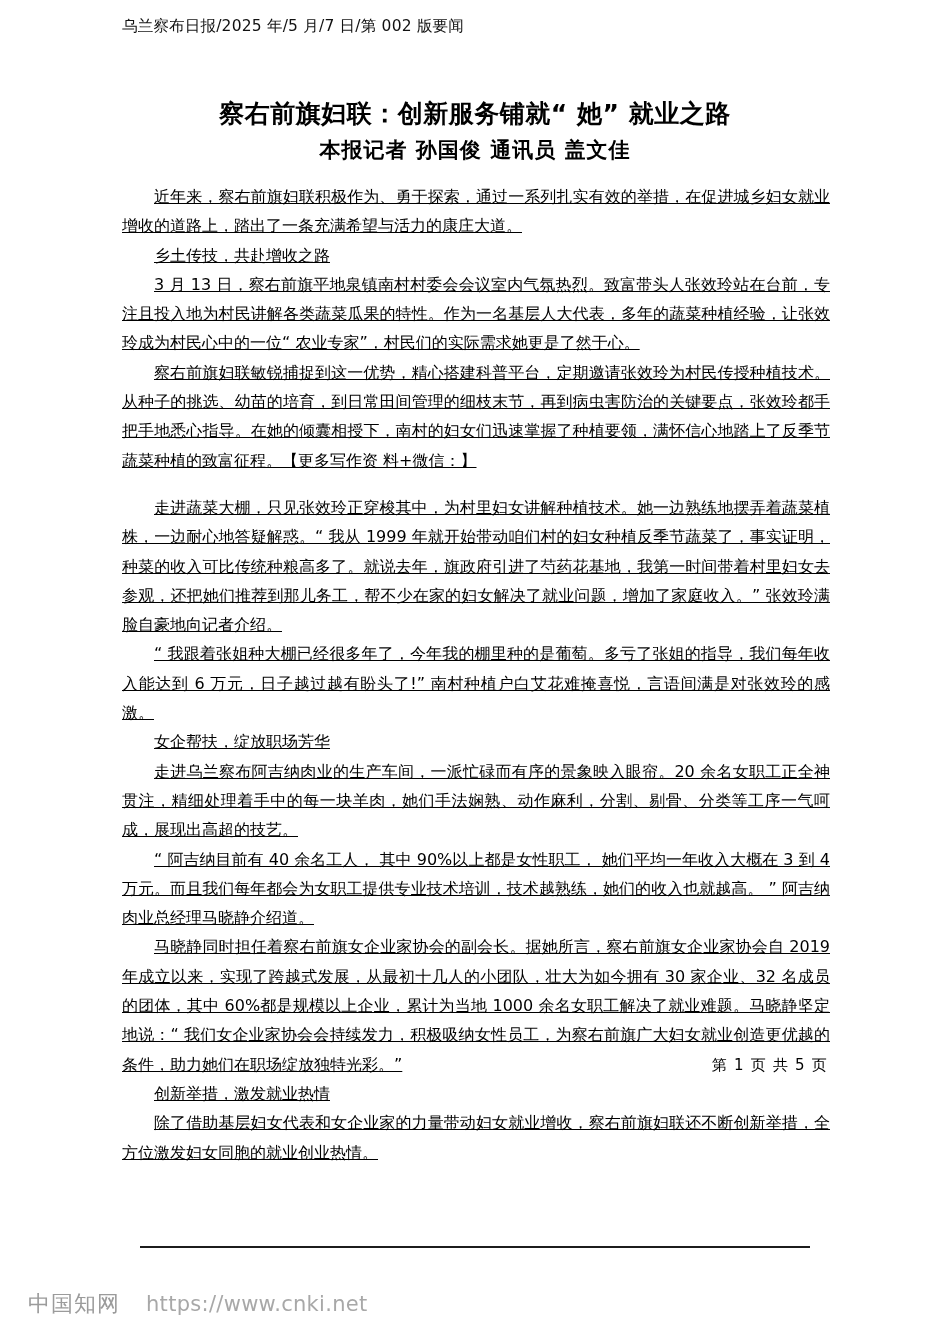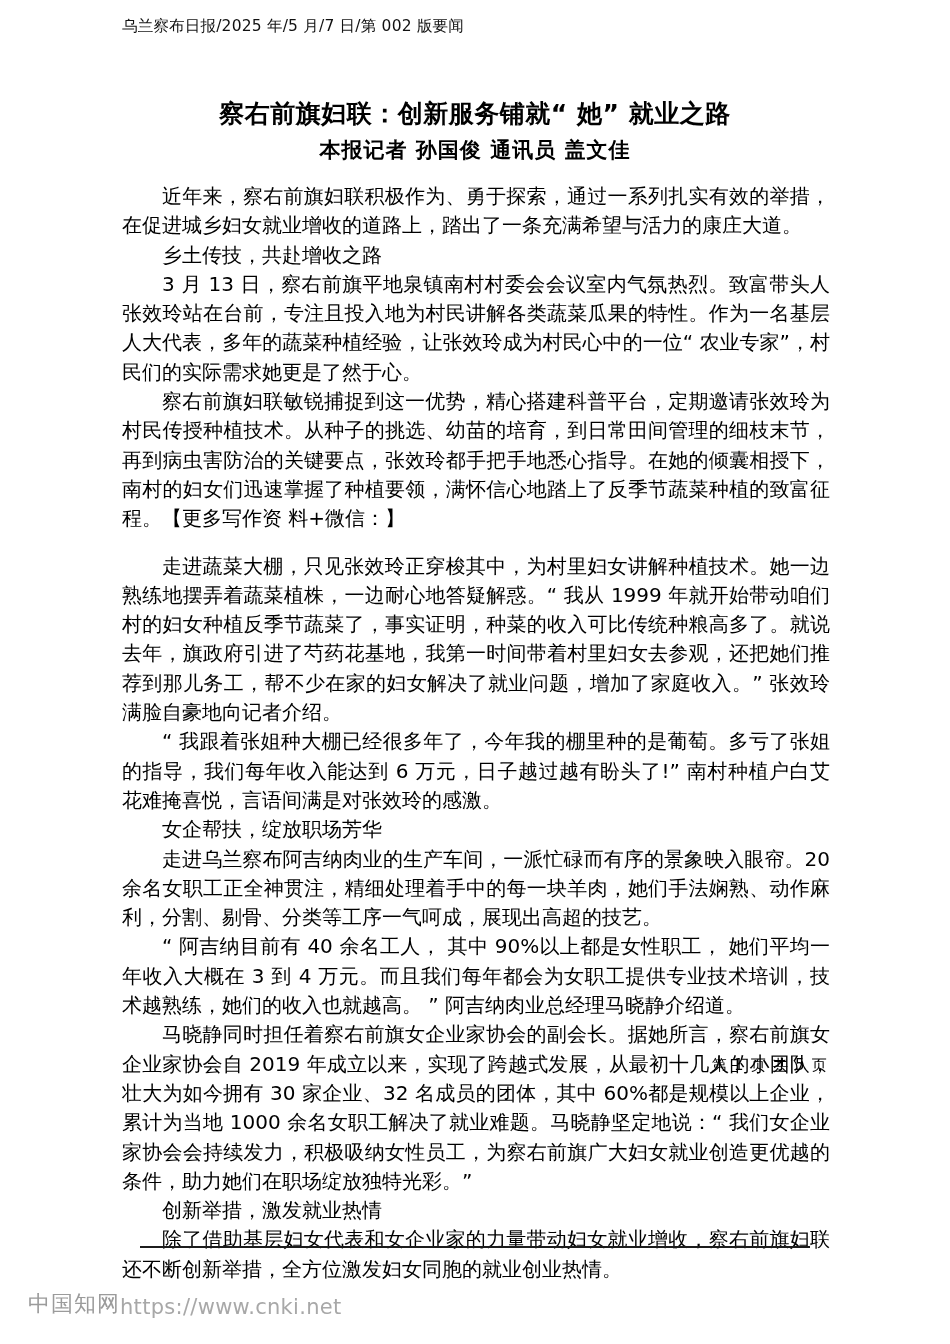--- a/index.html
+++ b/index.html
@@ -58,25 +58,26 @@
     letter-spacing: 1px;
     color: #000;
   }
 
   
   .article-body {
     position: absolute;
     left: 122px;
     top: 182px;
     width: 708px;
-    font-size: 20px;
+    font-size: 16px;
     line-height: 29.3px;
     text-align: justify;
     text-justify: inter-ideograph;
     color: #000;
+    text-decoration: underline;
   }
   .article-body p {
     margin: 0;
     text-indent: 2em;
     word-break: break-all;
   }
   .article-body p.gap {
     margin-top: 18px;
   }
 
@@ -99,21 +100,22 @@
     height: 2px;
     background: #1c1c1c;
   }
 
   
   .watermark {
     position: absolute;
     left: 28px;
     top: 1289px;
     display: flex;
-    align-items: flex-end;
+    align-items: center;
+    gap: 26px;
   }
   .watermark .wm-logo {
     font-size: 22px;
     color: #9b9b9b;
     letter-spacing: 1px;
   }
   .watermark .wm-url {
     font-size: 21px;
     color: #a8a8a8;
     letter-spacing: 0.3px;

